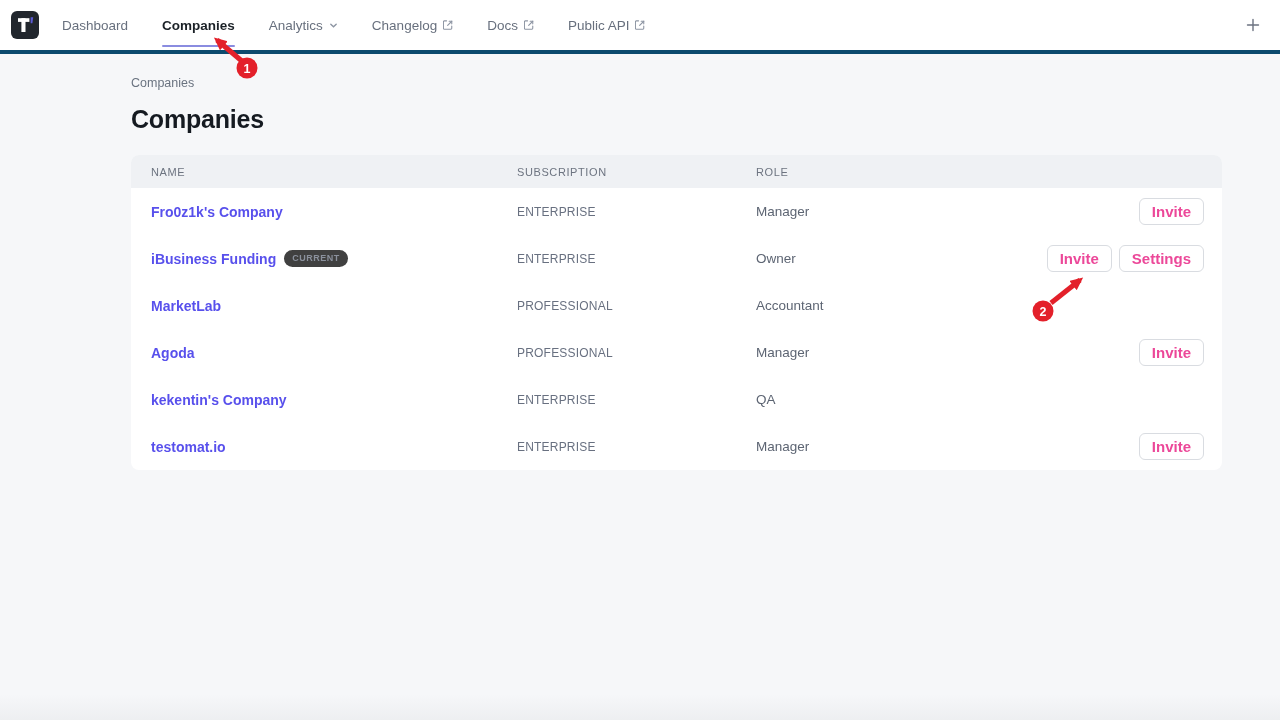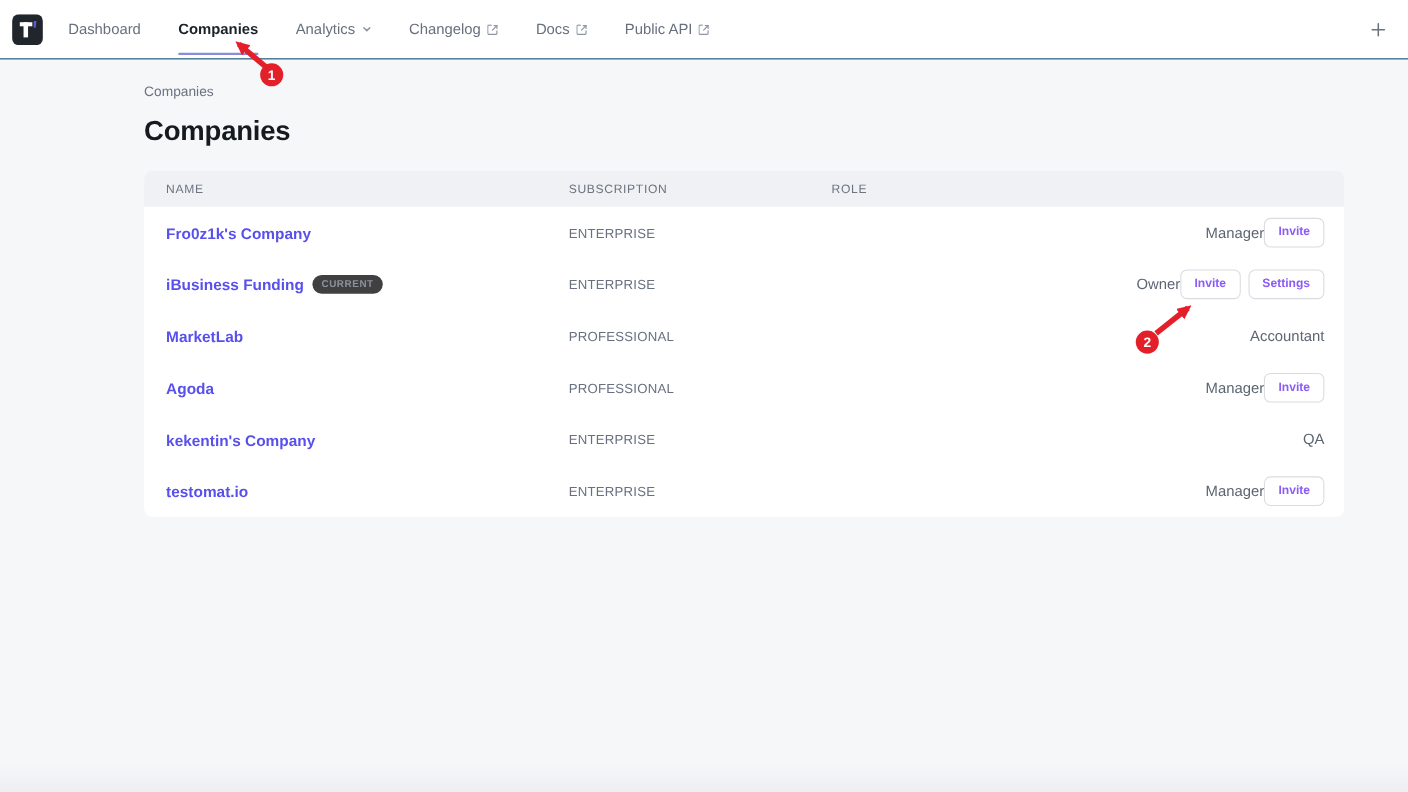--- a/index.html
+++ b/index.html
@@ -8,21 +8,21 @@
     background: #f6f7f9;
     font-family: "Liberation Sans", sans-serif;
     -webkit-font-smoothing: antialiased;
   }
 
   
   .navbar {
     position: relative;
     height: 54px; width: 100%;
     background: #ffffff;
-    border-bottom: 1px solid #0c4a6e;
+    border-bottom: 4px solid #0c4a6e;
     display: flex; align-items: center;
     padding: 0 14px 0 11px;
     z-index: 10;
   }
   .logo { width: 28px; height: 28px; flex: 0 0 auto; cursor: pointer; }
   .nav-items { display: flex; height: 100%; margin-left: 6px; }
   .nav-item {
     position: relative;
     display: flex; align-items: center; gap: 6px;
     padding: 0 17px;
@@ -79,29 +79,29 @@
     color: #5850ec; text-decoration: none; cursor: pointer;
   }
   .badge {
     margin-left: 8px;
     background: #404040; color: #8b919d;
     font-size: 9px; font-weight: 600; letter-spacing: 0.5px;
     padding: 4px 8px; border-radius: 999px;
     line-height: 1;
   }
   .sub-cell { font-size: 12px; color: #687080; letter-spacing: 0.2px; }
-  .role-cell { font-size: 13.5px; color: #5d6573; text-align: right; }
+  .role-cell { font-size: 13.5px; color: #5d6573; }
   .actions-cell {
     justify-self: end;
     padding-right: 18px;
     display: flex; gap: 7px;
   }
   .btn {
     font-family: "Liberation Sans", sans-serif;
-    font-size: 11px; font-weight: 600; color: #8b5cf6;
+    font-size: 15px; font-weight: 600; color: #ec4899;
     background: #ffffff;
     border: 1px solid #d9dce1; border-radius: 6px;
     height: 27px; padding: 0 12px;
     cursor: pointer; line-height: 1;
   }
 
   
   .annotations {
     position: absolute; top: 0; left: 0;
     width: 1280px; height: 720px;

